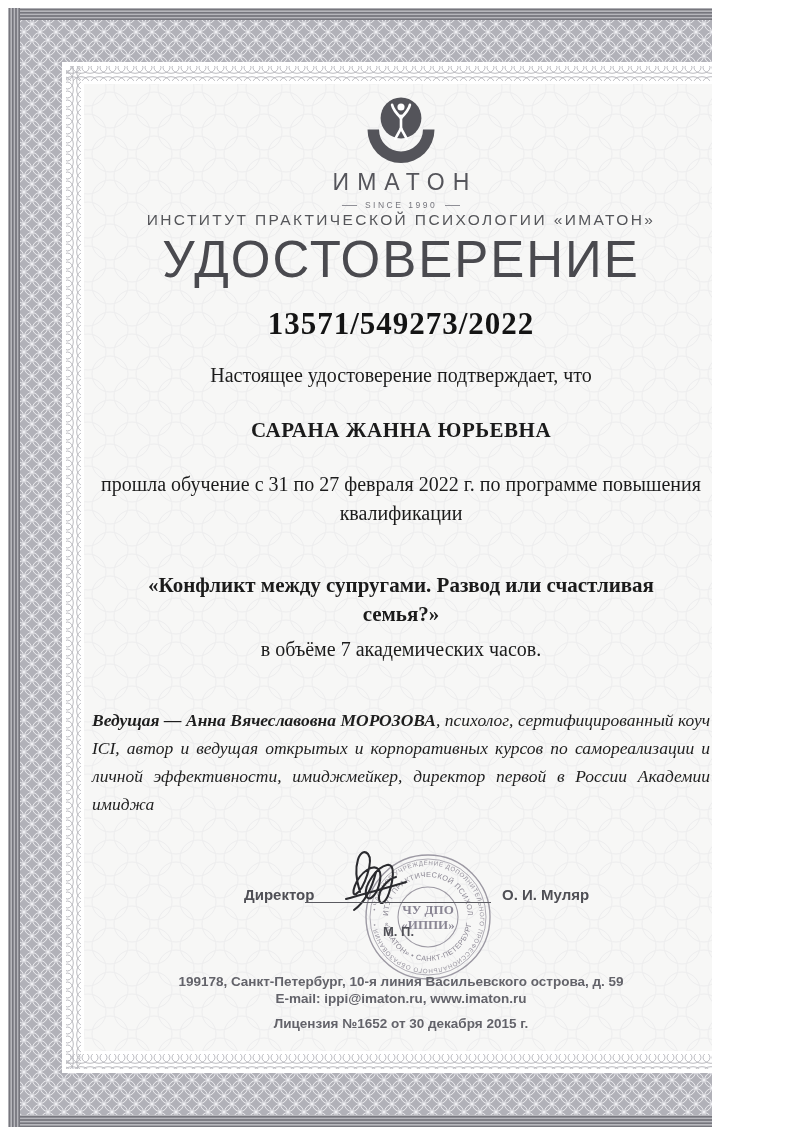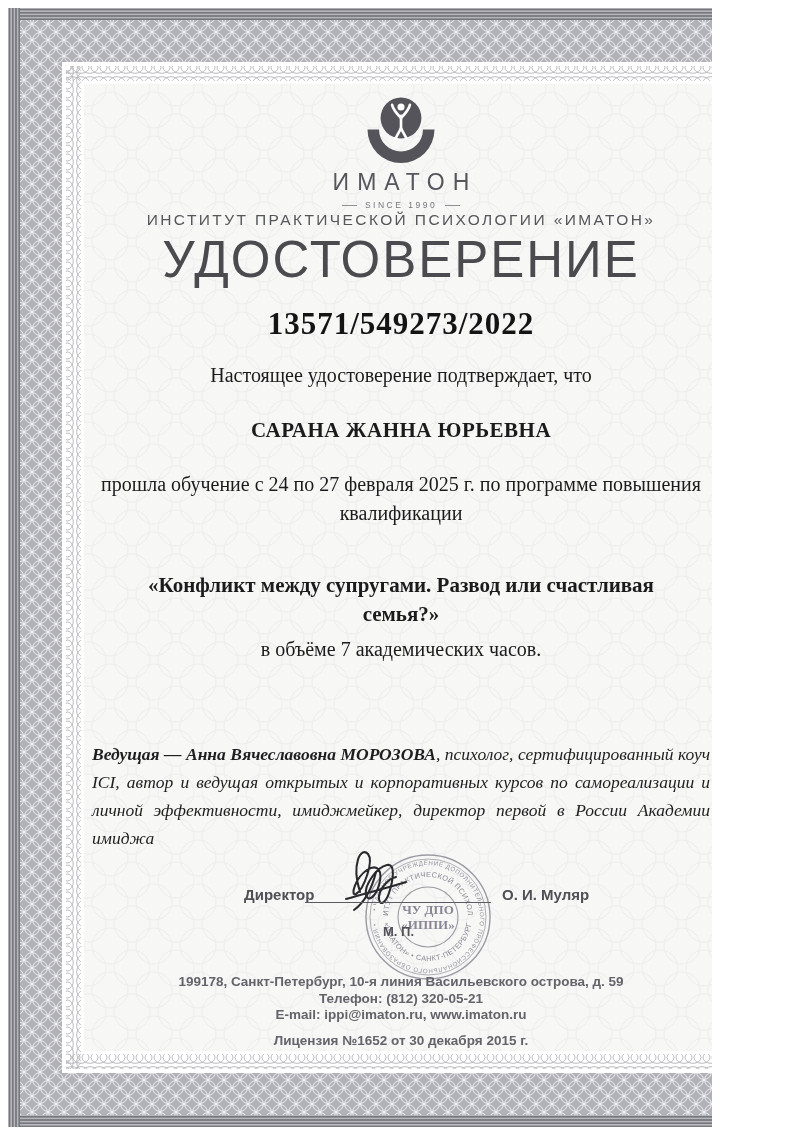--- a/index.html
+++ b/index.html
@@ -23,21 +23,21 @@
   .doc-title{top:146px;font-family:"Liberation Sans", sans-serif;font-size:51px;
              letter-spacing:2px;color:#4a4a4f;font-weight:400;}
   .doc-number{top:222px;font-size:31px;font-weight:bold;letter-spacing:1px;color:#141414;text-align:center;}
 
   
   .confirm{top:280px;font-size:20px;}
   .recipient{top:334px;font-size:21px;font-weight:bold;letter-spacing:0.5px;}
   .training{top:386px;font-size:20px;line-height:29px;max-width:600px;margin:0 auto;}
   .program{top:472px;font-size:21px;font-weight:bold;line-height:29px;max-width:560px;margin:15px auto;}
   .hours{top:554px;font-size:20px;}
-  .lecturer{top:656px;left:8px;right:8px;text-align:justify;font-style:italic;
+  .lecturer{top:622px;left:8px;right:8px;text-align:justify;font-style:italic;
             font-size:17.5px;line-height:28px;color:#1e1e1e;}
   .lecturer b{font-weight:bold;}
 
   
   .sans-gray{font-family:"Liberation Sans", sans-serif;font-weight:bold;color:#4f4f55;}
   .director{position:absolute;left:160px;top:802px;font-size:15px;}
   .signer{position:absolute;left:418px;top:802px;font-size:15px;}
   .sig-line{position:absolute;left:221px;top:818px;width:186px;border-bottom:1px solid #5a5a60;}
   .mp{position:absolute;left:299px;top:840px;font-size:13px;}
   .squiggle{position:absolute;left:246px;top:758px;}
@@ -134,21 +134,21 @@
         <span class="since-dash"></span>
       </div>
     </div>
 
     <div class="abs institute">ИНСТИТУТ ПРАКТИЧЕСКОЙ ПСИХОЛОГИИ «ИМАТОН»</div>
     <div class="abs doc-title">УДОСТОВЕРЕНИЕ</div>
     <div class="abs doc-number">13571/549273/2022</div>
 
     <div class="abs confirm">Настоящее удостоверение подтверждает, что</div>
     <div class="abs recipient">САРАНА ЖАННА ЮРЬЕВНА</div>
-    <div class="abs training">прошла обучение с 24 по 27 февраля 2025 г. по программе повышения квалификации</div>
+    <div class="abs training">прошла обучение с 31 по 27 февраля 2022 г. по программе повышения квалификации</div>
     <div class="abs program">«Конфликт между супругами. Развод или счастливая семья?»</div>
     <div class="abs hours">в объёме 7 академических часов.</div>
 
     <div class="abs lecturer"><b>Ведущая — Анна Вячеславовна МОРОЗОВА</b><span>, психолог, сертифицированный коуч ICI, автор и ведущая открытых и корпоративных курсов по самореализации и личной эффективности, имиджмейкер, директор первой в России Академии имиджа</span></div>
 
     <svg class="stamp" viewBox="0 0 132 132" width="132" height="132" xmlns="http://www.w3.org/2000/svg" xmlns:xlink="http://www.w3.org/1999/xlink" aria-hidden="true">
       <g fill="none" stroke="#8d8995" opacity="0.85">
         <circle cx="66" cy="66" r="62" stroke-width="1.4"></circle>
         <circle cx="66" cy="66" r="58" stroke-width="0.8"></circle>
         <circle cx="66" cy="66" r="30" stroke-width="1.1"></circle>
@@ -179,19 +179,18 @@
       </g>
     </svg>
 
     <div class="director sans-gray">Директор</div>
     <div class="sig-line"></div>
     <div class="signer sans-gray">О. И. Муляр</div>
     <div class="mp sans-gray">М. П.</div>
 
     <div class="abs footer">
       <div>199178, Санкт-Петербург, 10-я линия Васильевского острова, д. 59</div>
-      <div>Телефон: (812) 320-05-21</div>
       <div>E-mail: ippi@imaton.ru, www.imaton.ru</div>
       <div class="license">Лицензия №1652 от 30 декабря 2015 г.</div>
     </div>
 
   </div>
 </div>
 
 </body></html>

